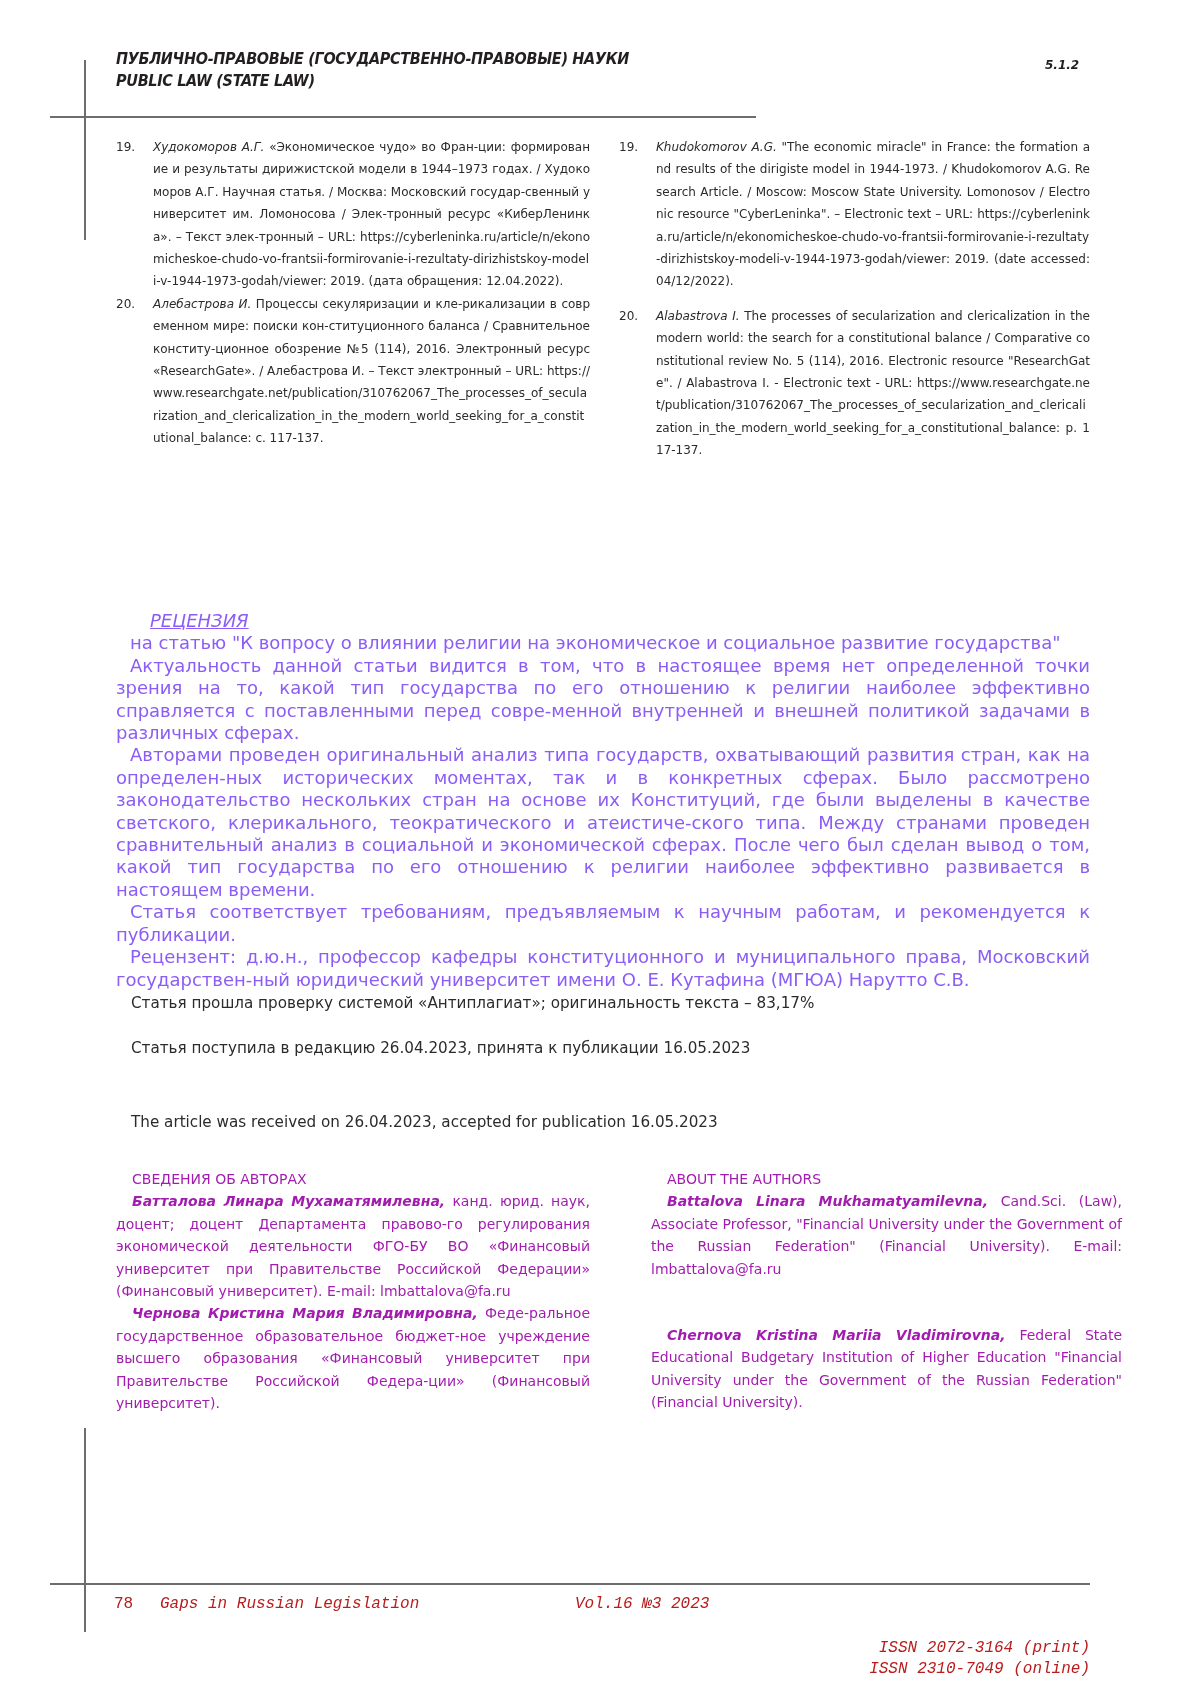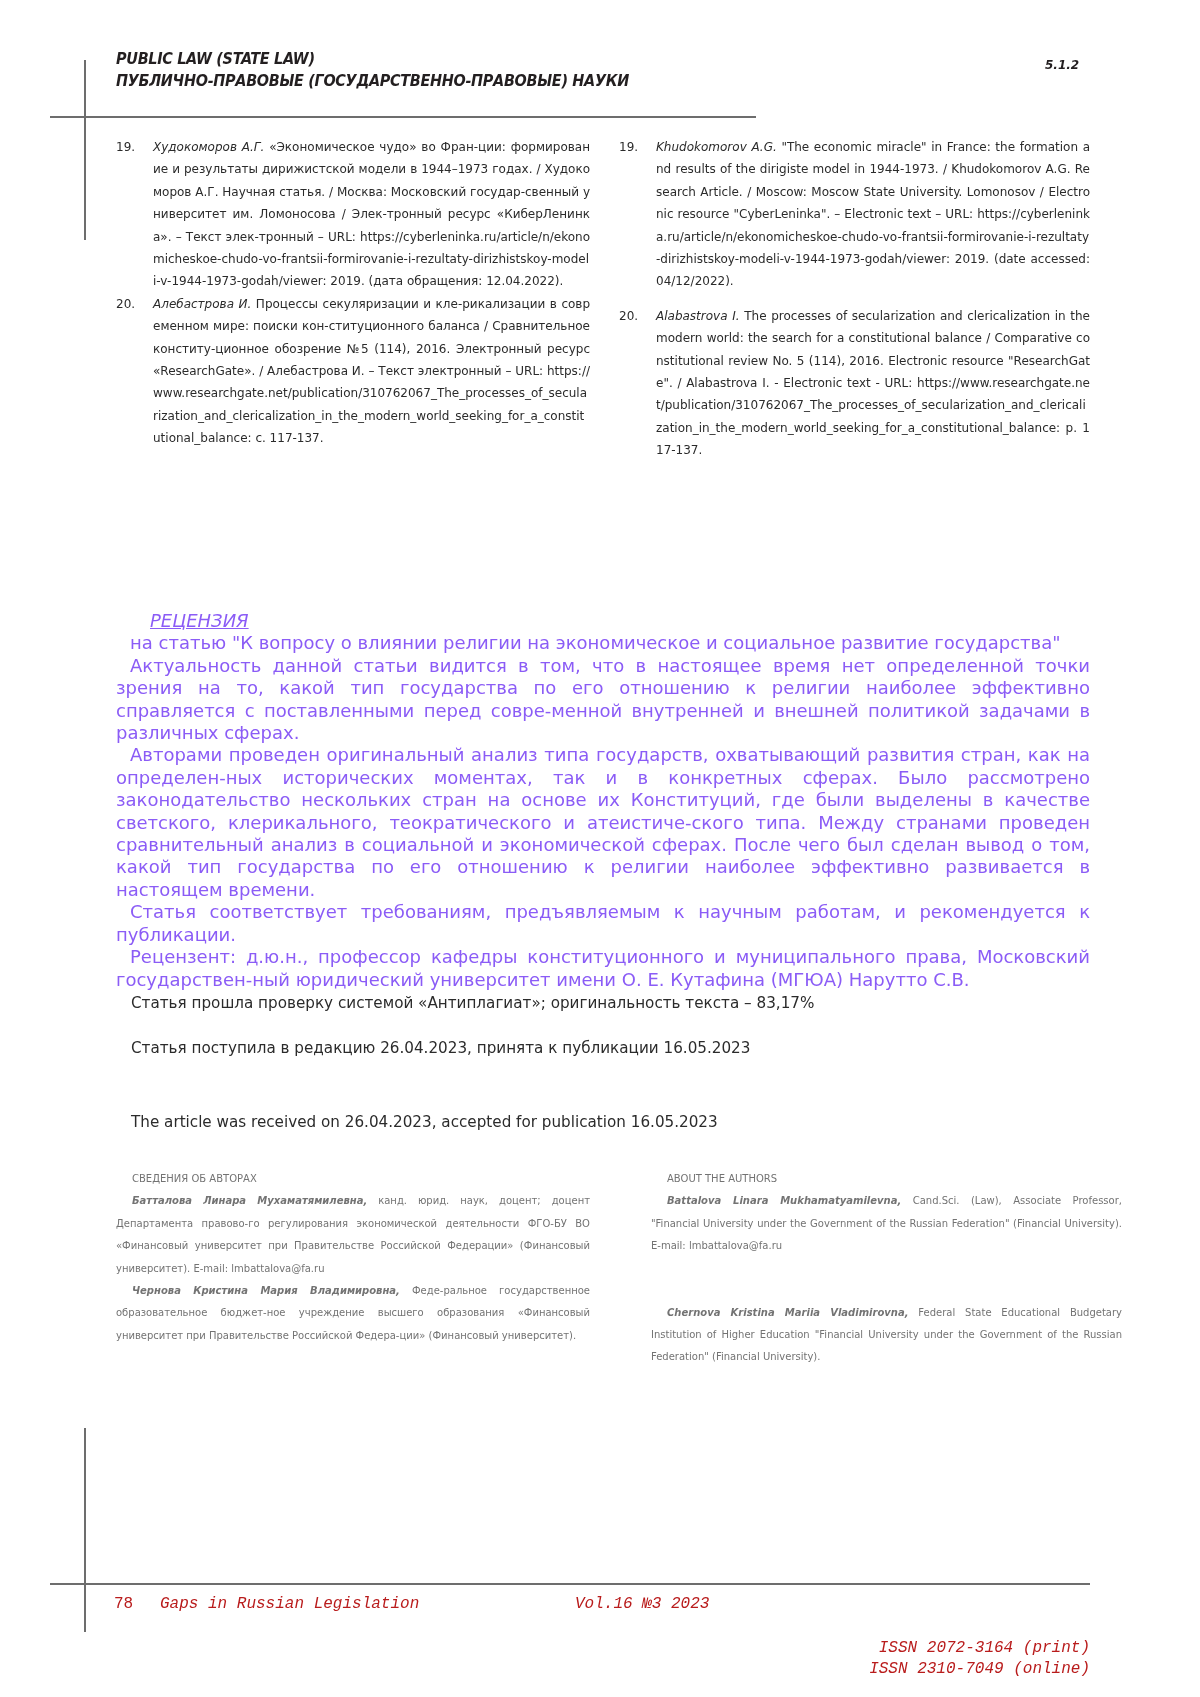--- a/index.html
+++ b/index.html
@@ -20,38 +20,38 @@
     .ref .body i { font-style: italic; }
     .url { word-break: break-all; }
 
     .review { position: absolute; left: 116px; width: 974px; font-size: 18px; line-height: 22.4px; color: #8b5cf6; }
     .review .title { margin-left: 34px; font-style: italic; text-decoration: underline; }
     .review p { margin: 0; text-indent: 14px; text-align: justify; }
     .review p.first { text-indent: 14px; }
 
     .meta { position: absolute; left: 131px; font-size: 15.2px; line-height: 22.4px; color: #2b2b2b; }
 
-    .authors { position: absolute; font-size: 10px; line-height: 22.4px; color: #737373; }
+    .authors { position: absolute; font-size: 14px; line-height: 22.4px; color: #a21caf; }
     .authors .h { margin-left: 16px; }
     .authors p { margin: 0; text-indent: 16px; text-align: justify; }
     .authors b { font-weight: bold; font-style: italic; }
 
     .footer { position: absolute; font-style: italic; font-size: 16px; color: #b91c1c; line-height: 24px; font-family: Liberation Mono, monospace; }
   </style>
 </head>
 <body>
 
 <div class="rule-v" style="left:84px; top:60px; height:180px;"></div>
 <div class="rule-h" style="left:50px; top:116px; width:706px;"></div>
 <div class="rule-v" style="left:84px; top:1428px; height:204px;"></div>
 <div class="rule-h" style="left:50px; top:1583px; width:1040px;"></div>
 
 <div class="abs hdr" style="left:116px; top:48px;">
+  <div>ПУБЛИЧНО-ПРАВОВЫЕ (ГОСУДАРСТВЕННО-ПРАВОВЫЕ) НАУКИ</div>
   <div>PUBLIC LAW (STATE LAW)</div>
-  <div>ПУБЛИЧНО-ПРАВОВЫЕ (ГОСУДАРСТВЕННО-ПРАВОВЫЕ) НАУКИ</div>
 </div>
 <div class="abs hdr-code" style="left:1045px; top:58px;">5.1.2</div>
 
 <div class="col" style="left:116px; top:136px; width:474px;">
   <div class="ref">
     <span class="num">19.</span>
     <span class="body url"><i>Худокоморов А.Г.</i><span> «Экономическое чудо» во Фран-ции: формирование и результаты дирижистской модели в 1944–1973 годах. / Худокоморов А.Г. Научная статья. / Москва: Московский государ-свенный университет им. Ломоносова / Элек-тронный ресурс «КиберЛенинка». – Текст элек-тронный – URL: https://cyberleninka.ru/article/n/ekonomicheskoe-chudo-vo-frantsii-formirovanie-i-rezultaty-dirizhistskoy-modeli-v-1944-1973-godah/viewer: 2019.  (дата обращения: 12.04.2022).</span></span>
   </div>
   <div class="ref">
     <span class="num">20.</span>

